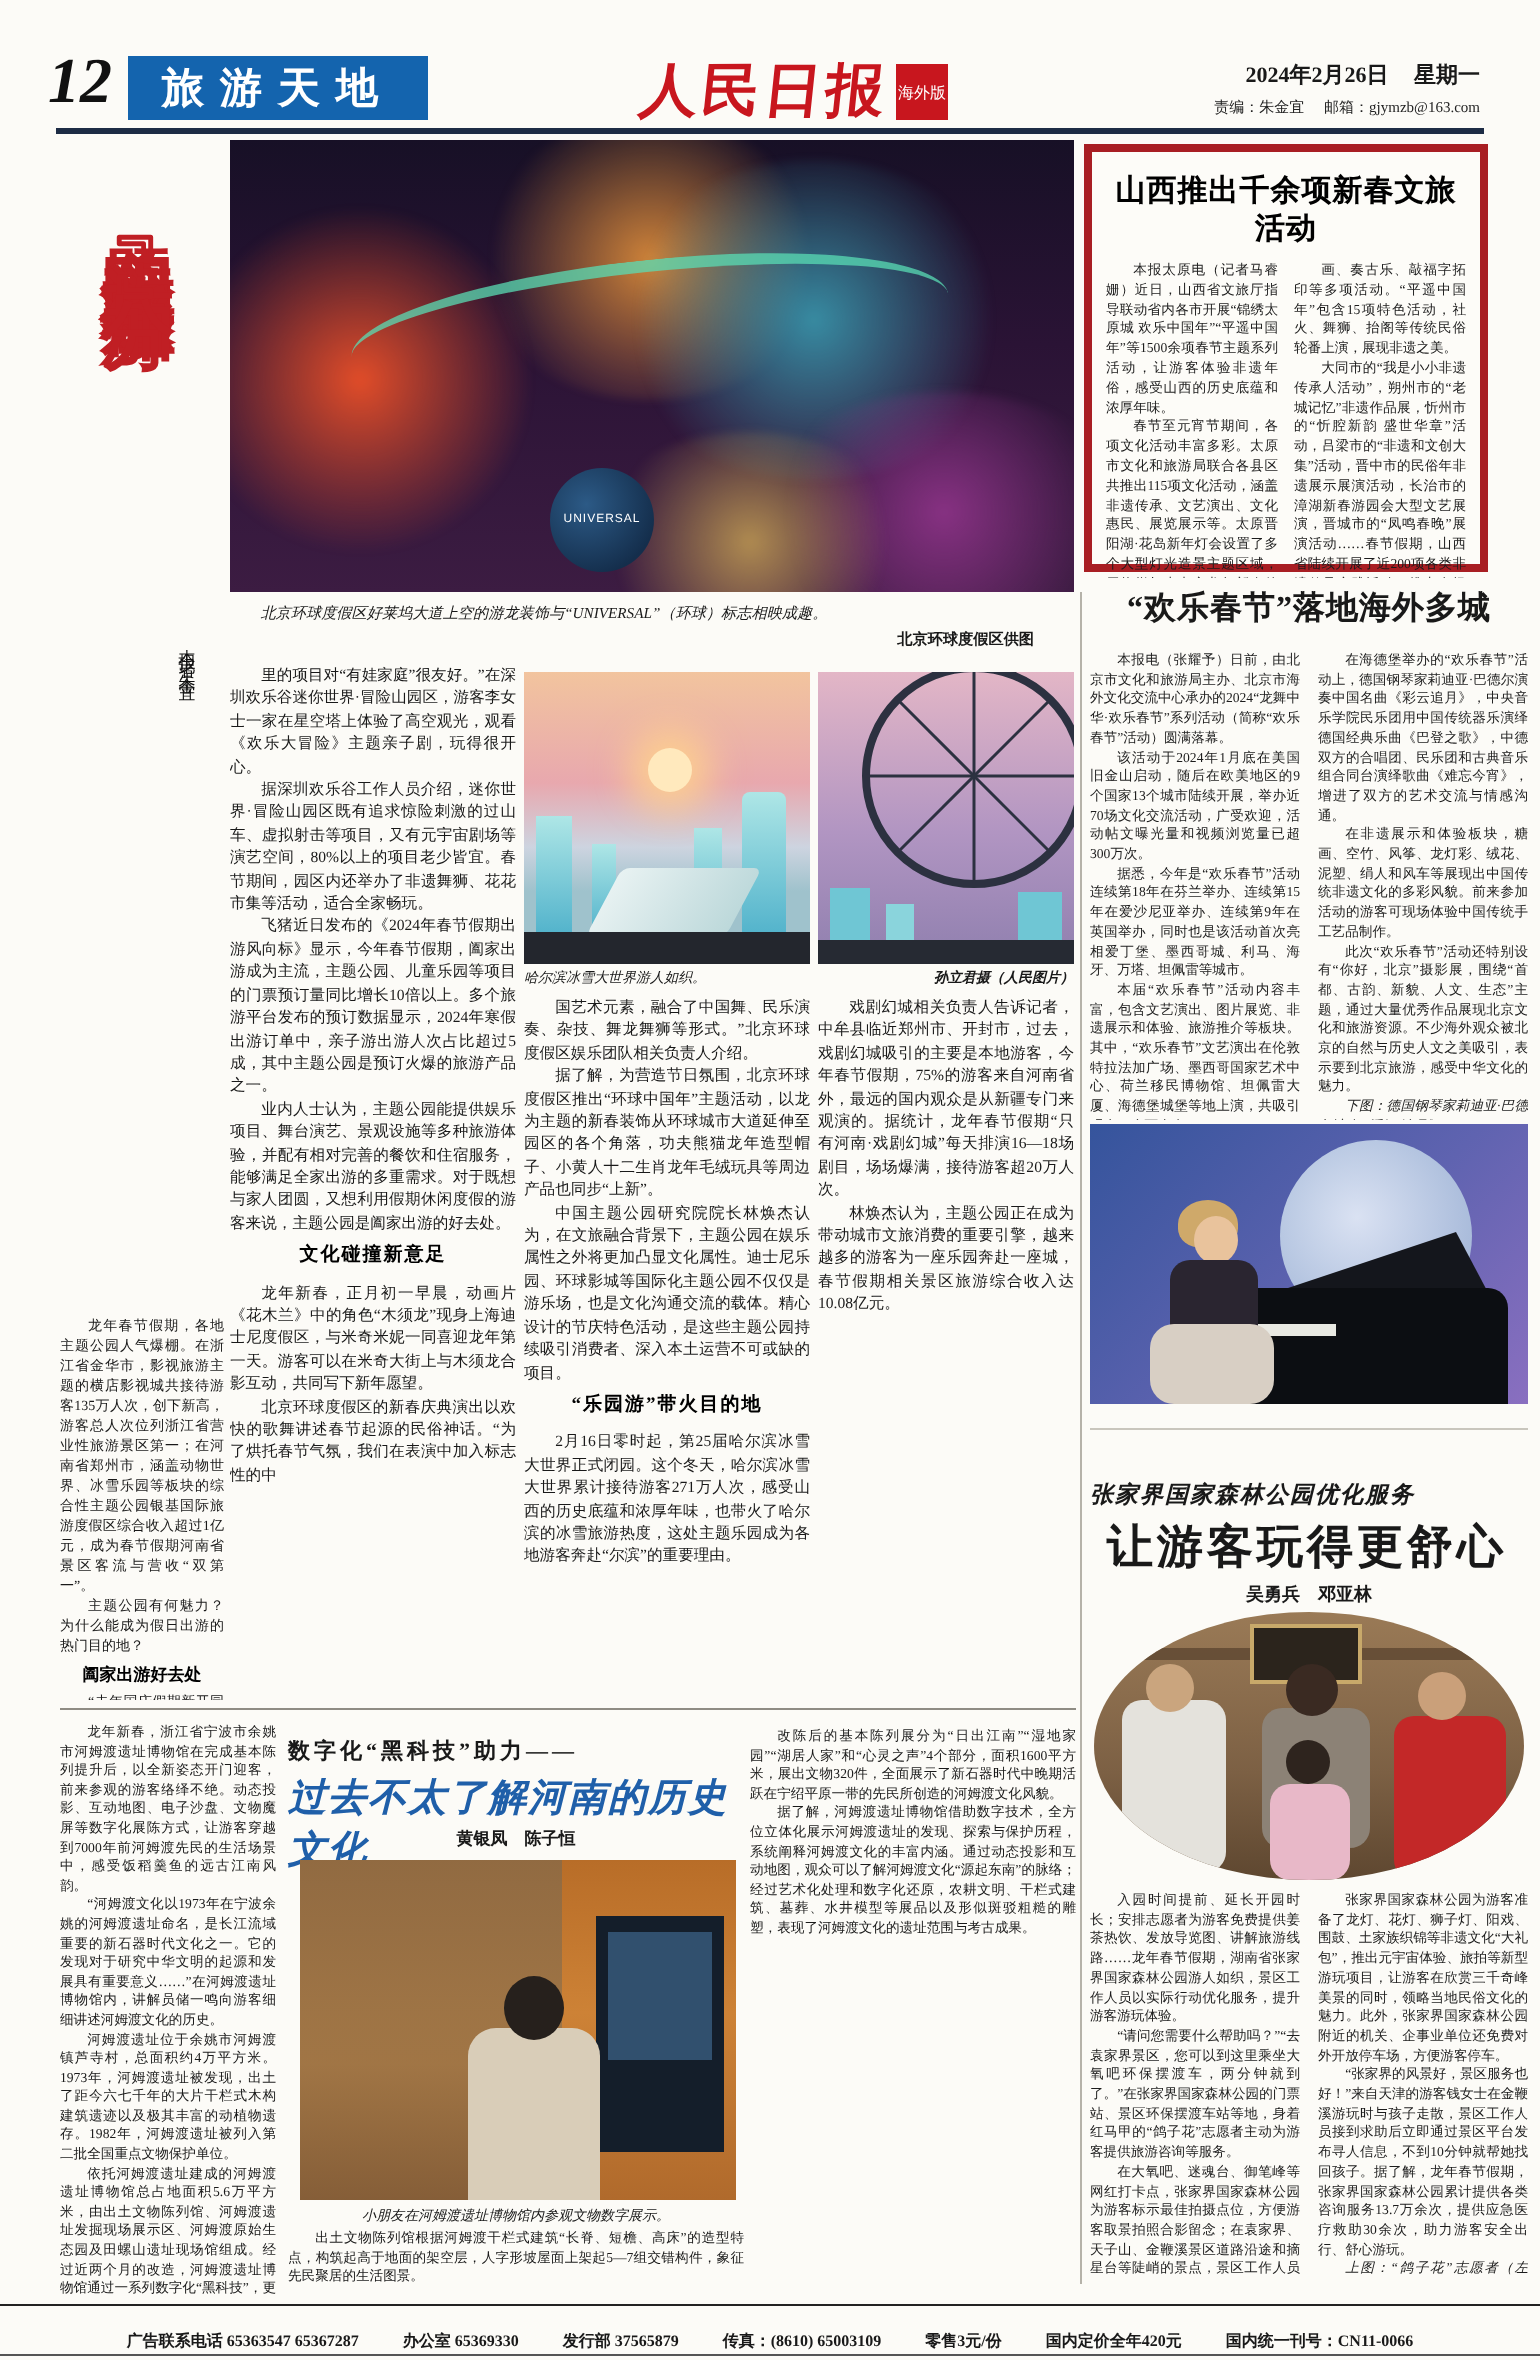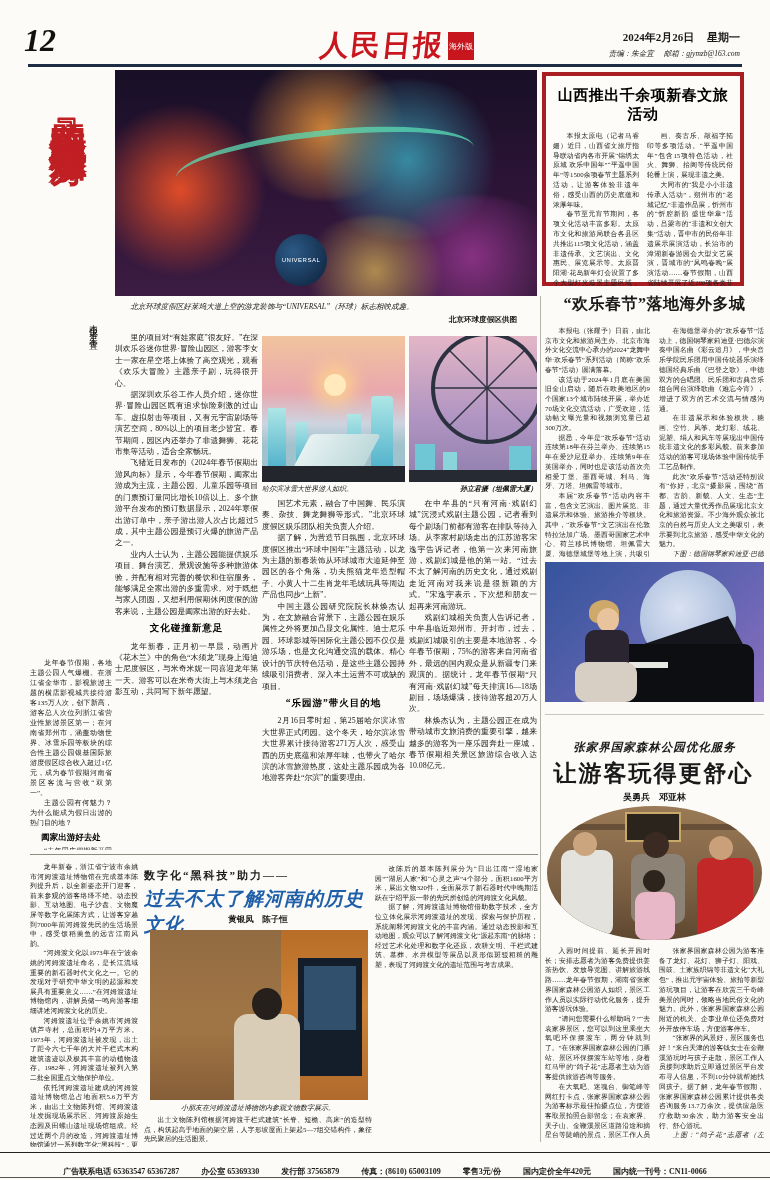--- a/index.html
+++ b/index.html
@@ -10,21 +10,21 @@
   .section-box{position:absolute;left:64px;top:28px;width:150px;height:32px;background:#1464ae;color:#fff;
                font-size:21px;font-weight:bold;letter-spacing:8px;text-align:center;line-height:33px;
                font-family:"Liberation Sans",sans-serif;}
   .masthead{position:absolute;left:320px;top:26px;display:flex;align-items:center;gap:4px;}
   .masthead-title{color:#c8161e;font-size:29px;font-weight:900;letter-spacing:2px;transform:skewX(-6deg);}
   .edition-box{background:#c8161e;color:#fff;width:24px;height:26px;font-size:8px;line-height:9px;
                display:flex;align-items:center;justify-content:center;text-align:center;padding:1px;}
   .dateline{position:absolute;right:30px;top:30px;text-align:right;}
   .date-row{font-size:11px;font-weight:bold;}
   .date-row span{margin-left:10px;}
-  .editor-row{font-size:7.5px;margin-top:4px;color:#222;font-style:italic;}
+  .editor-row{font-size:7.5px;margin-top:4px;color:#222;}
   .editor-row span{margin-left:8px;}
   .head-rule{position:absolute;left:28px;top:64px;width:714px;height:3px;background:#1d2c45;}
   
   .para{margin:0;text-indent:2em;text-align:justify;}
   .txt{color:#1c1c1c;}
   .subhead{font-weight:bold;text-align:center;color:#000;}
   .kai{font-style:italic;}
   
   .vert-headline{position:absolute;left:32px;top:92px;height:565px;width:72px;
     writing-mode:vertical-rl;font-size:38px;font-weight:900;color:#c01f24;letter-spacing:2px;line-height:72px;}
@@ -87,21 +87,21 @@
   .piano-body{position:absolute;right:10px;bottom:0;width:150px;height:58px;background:#0c0e12;border-radius:4px 10px 0 0;}
   .piano-lid{position:absolute;right:18px;bottom:52px;width:120px;height:34px;background:#14161c;
     clip-path:polygon(0 100%,100% 100%,85% 0);}
   .keys{position:absolute;right:96px;bottom:34px;width:58px;height:6px;background:#e8e8e2;}
   .pianist-fig .head{position:absolute;left:52px;top:46px;width:22px;height:24px;border-radius:50%;background:#e9c39c;}
   .pianist-fig .hair{position:absolute;left:44px;top:38px;width:30px;height:24px;border-radius:50% 50% 40% 40%;background:#cfa96a;}
   .pianist-fig .body{position:absolute;left:40px;top:68px;width:44px;height:50px;border-radius:10px 10px 0 0;background:#2a2530;}
   .pianist-fig .dress{position:absolute;left:30px;top:100px;width:62px;height:40px;border-radius:12px;background:#d8cfc4;}
   
   .zj-divider{position:absolute;left:545px;top:714px;width:219px;height:1px;background:#c9c6bd;}
-  .zj-kicker{position:absolute;left:545px;top:740px;width:219px;text-align:center;
+  .zj-kicker{position:absolute;left:545px;top:740px;width:219px;text-align:left;
     font-size:11.5px;font-weight:bold;font-style:italic;letter-spacing:1px;font-family:Liberation Mono, monospace;}
   .zj-headline{position:absolute;left:544px;top:758px;width:219px;text-align:center;
     font-size:23px;font-weight:900;letter-spacing:2px;}
   .zj-byline{position:absolute;left:545px;top:791px;width:219px;text-align:center;font-size:9px;font-weight:bold;}
   .zj-photo{position:absolute;left:547px;top:806px;width:215px;height:134px;border-radius:50%;overflow:hidden;
     background:linear-gradient(180deg,#9a7a56 0%,#7c6044 60%,#5e4730 100%);}
   .zj-photo .plank{position:absolute;left:0;top:18px;width:100%;height:6px;background:#55402c;opacity:.7;}
   .zj-photo .sign{position:absolute;left:78px;top:6px;width:52px;height:26px;background:#2b241c;border:2px solid #c8a96a;}
   .fig{position:absolute;border-radius:10px;}
   .f-white{left:14px;top:44px;width:52px;height:86px;background:#e4e2dc;}
@@ -137,20 +137,21 @@
   .footer{position:absolute;left:0;top:1152px;width:770px;height:26px;border-top:1.5px solid #222;
     border-bottom:1px solid #555;text-align:center;padding-top:7px;box-sizing:border-box;}
   .footer-item{display:inline-block;margin:0 11px;font-size:8px;font-weight:bold;text-indent:0;}
 </style>
 </head>
 <body>
 
 <div class="page">
 
   <div class="pageno">12</div>
+  <div class="section-box">旅游天地</div>
   <div class="masthead">
     <span class="masthead-title">人民日报</span>
     <span class="edition-box">海外版</span>
   </div>
   <div class="dateline">
     <div class="date-row">
       <span>2024年2月26日</span>
       <span>星期一</span>
     </div>
     <div class="editor-row">
@@ -207,20 +208,21 @@
   <div class="mcol col1">
     <div>
         <p class="para">里的项目对“有娃家庭”很友好。”在深圳欢乐谷迷你世界·冒险山园区，游客李女士一家在星空塔上体验了高空观光，观看《欢乐大冒险》主题亲子剧，玩得很开心。</p>
         <p class="para">据深圳欢乐谷工作人员介绍，迷你世界·冒险山园区既有追求惊险刺激的过山车、虚拟射击等项目，又有元宇宙剧场等演艺空间，80%以上的项目老少皆宜。春节期间，园区内还举办了非遗舞狮、花花市集等活动，适合全家畅玩。</p>
         <p class="para">飞猪近日发布的《2024年春节假期出游风向标》显示，今年春节假期，阖家出游成为主流，主题公园、儿童乐园等项目的门票预订量同比增长10倍以上。多个旅游平台发布的预订数据显示，2024年寒假出游订单中，亲子游出游人次占比超过5成，其中主题公园是预订火爆的旅游产品之一。</p>
         <p class="para">业内人士认为，主题公园能提供娱乐项目、舞台演艺、景观设施等多种旅游体验，并配有相对完善的餐饮和住宿服务，能够满足全家出游的多重需求。对于既想与家人团圆，又想利用假期休闲度假的游客来说，主题公园是阖家出游的好去处。</p>
       </div>
     <div class="subhead">文化碰撞新意足</div>
     <div>
         <p class="para">龙年新春，正月初一早晨，动画片《花木兰》中的角色“木须龙”现身上海迪士尼度假区，与米奇米妮一同喜迎龙年第一天。游客可以在米奇大街上与木须龙合影互动，共同写下新年愿望。</p>
+        <p class="para">北京环球度假区的新春庆典演出以欢快的歌舞讲述春节起源的民俗神话。“为了烘托春节气氛，我们在表演中加入标志性的中</p>
       </div>
   </div>
 
   <div class="mcol col2">
     <div class="inner-photo harbin">
       <div class="sun"></div>
       <div class="ice i1"></div>
       <div class="ice i2"></div>
       <div class="ice i3"></div>
       <div class="ice i4"></div>
@@ -246,23 +248,22 @@
         <line x1="78" y1="-2" x2="78" y2="106" stroke="#2c3140" stroke-width="1.5"></line>
         <line x1="24" y1="52" x2="132" y2="52" stroke="#2c3140" stroke-width="1.5"></line>
         <line x1="40" y1="14" x2="116" y2="90" stroke="#2c3140" stroke-width="1.5"></line>
         <line x1="116" y1="14" x2="40" y2="90" stroke="#2c3140" stroke-width="1.5"></line>
         <rect x="6" y="108" width="20" height="30" fill="#6fc6d4"></rect>
         <rect x="34" y="116" width="14" height="22" fill="#8ad4dc"></rect>
         <rect x="100" y="110" width="22" height="28" fill="#6fc6d4"></rect>
         <rect x="0" y="134" width="128" height="12" fill="#262a33"></rect>
       </svg>
     </div>
-    <div class="cap-small right">孙立君摄（坦佩雷大厦）</div>
-    <div>
-        <p class="para">在中牟县的“只有河南·戏剧幻城”沉浸式戏剧主题公园，记者看到每个剧场门前都有游客在排队等待入场。从李家村剧场走出的江苏游客宋逸宇告诉记者，他第一次来河南旅游，戏剧幻城是他的第一站。“过去不太了解河南的历史文化，通过戏剧走近河南对我来说是很新颖的方式。”宋逸宇表示，下次想和朋友一起再来河南游玩。</p>
+    <div class="cap-small right">孙立君摄（人民图片）</div>
+    <div>
         <p class="para">戏剧幻城相关负责人告诉记者，中牟县临近郑州市、开封市，过去，戏剧幻城吸引的主要是本地游客，今年春节假期，75%的游客来自河南省外，最远的国内观众是从新疆专门来观演的。据统计，龙年春节假期“只有河南·戏剧幻城”每天排演16—18场剧目，场场爆满，接待游客超20万人次。</p>
         <p class="para">林焕杰认为，主题公园正在成为带动城市文旅消费的重要引擎，越来越多的游客为一座乐园奔赴一座城，春节假期相关景区旅游综合收入达10.08亿元。</p>
       </div>
   </div>
 
   <div class="ov-headline">“欢乐春节”落地海外多城</div>
   <div class="ov-cols">
     <div class="c txt">
         <p class="para">本报电（张耀予）日前，由北京市文化和旅游局主办、北京市海外文化交流中心承办的2024“龙舞中华·欢乐春节”系列活动（简称“欢乐春节”活动）圆满落幕。</p>
         <p class="para">该活动于2024年1月底在美国旧金山启动，随后在欧美地区的9个国家13个城市陆续开展，举办近70场文化交流活动，广受欢迎，活动帖文曝光量和视频浏览量已超300万次。</p>

